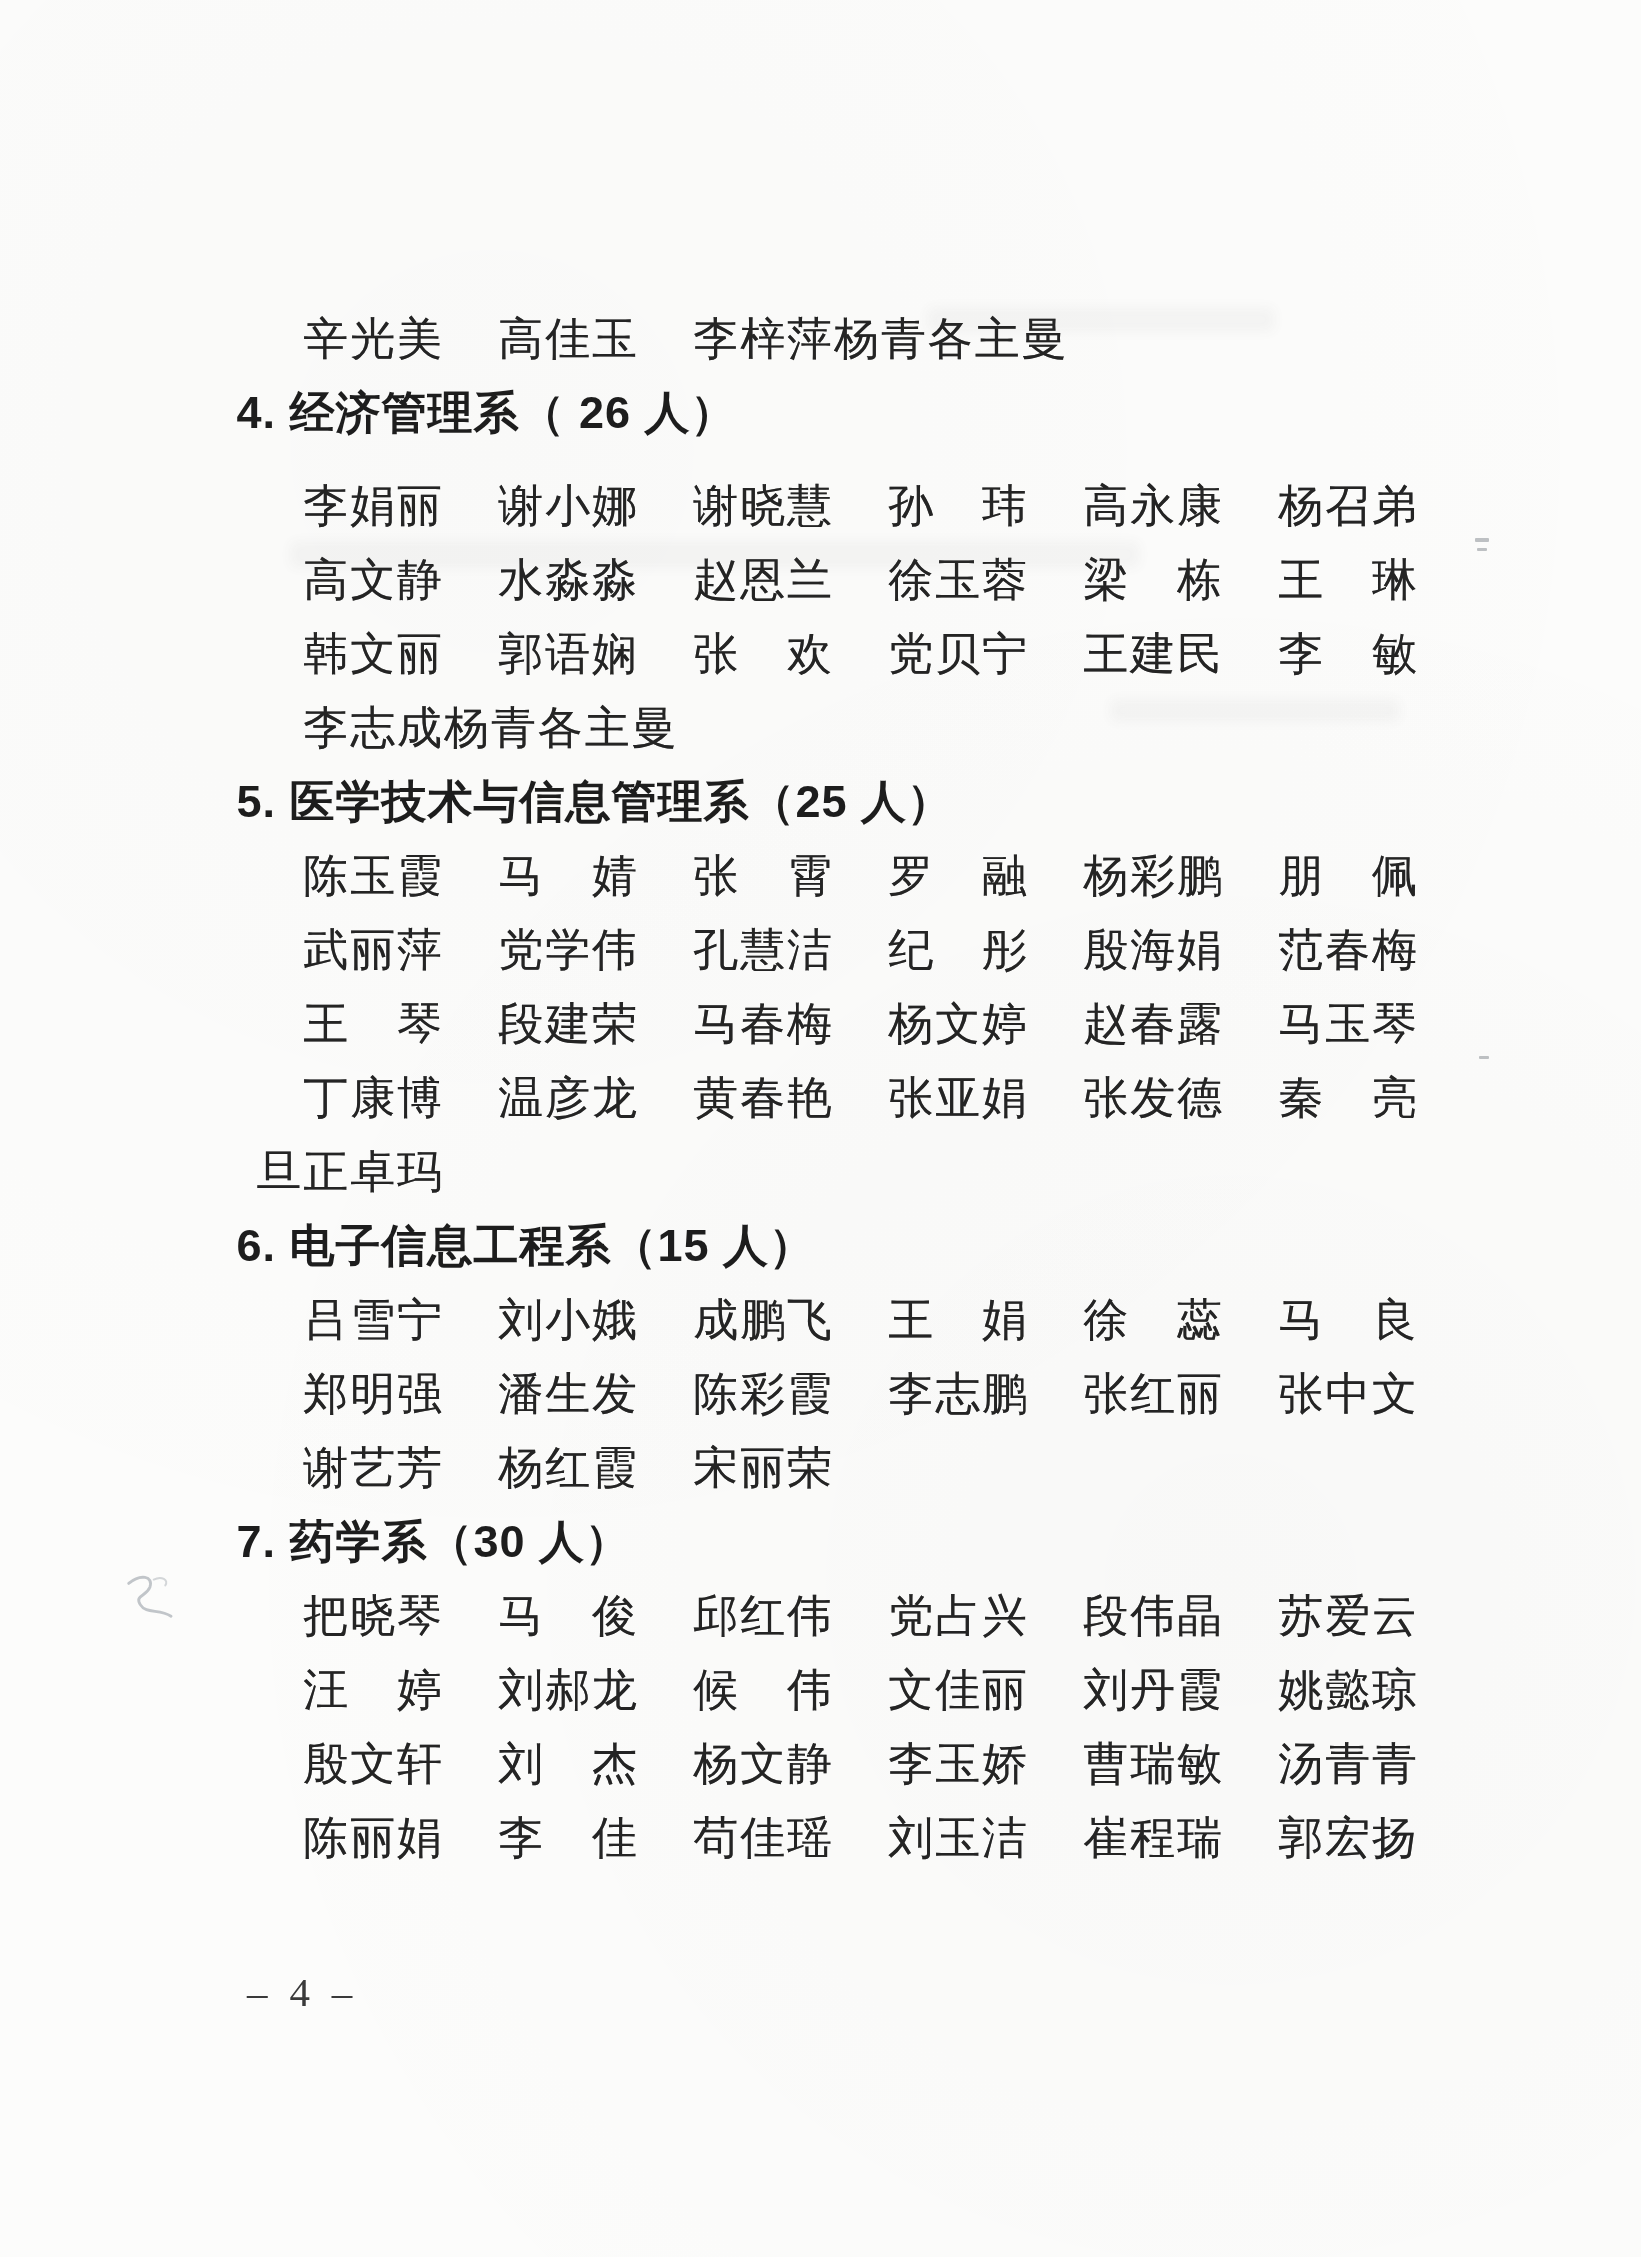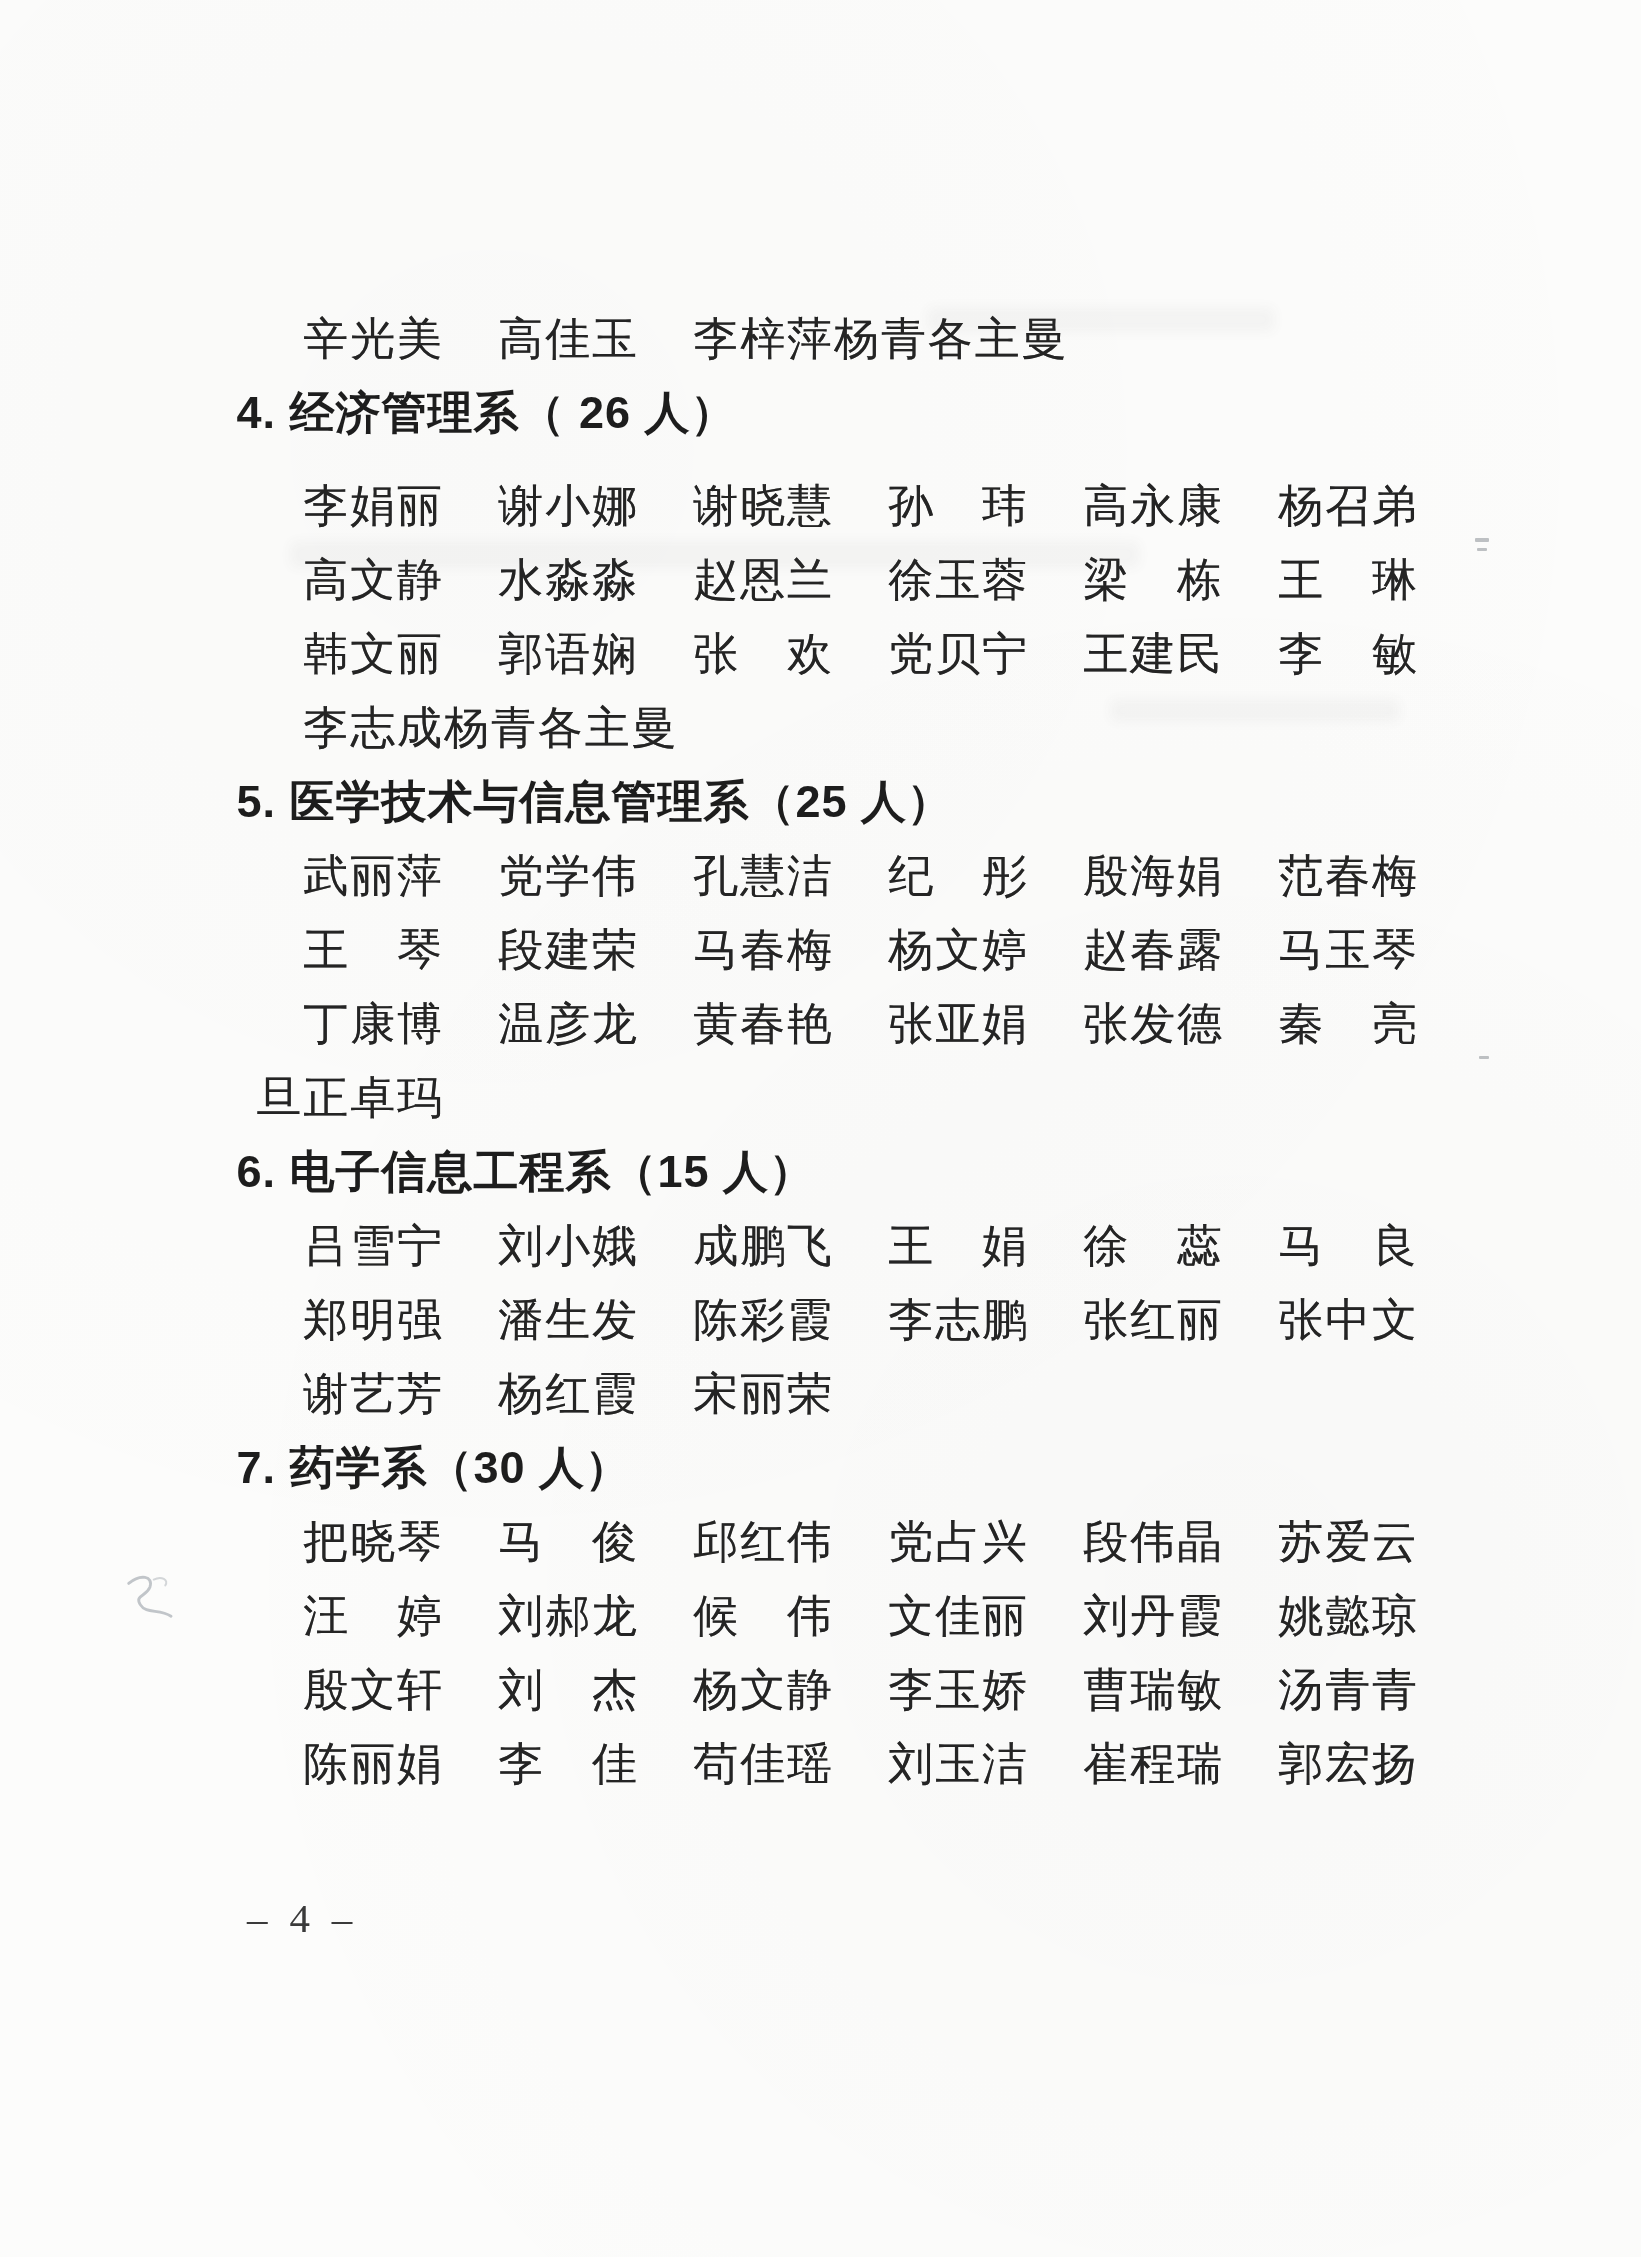--- a/index.html
+++ b/index.html
@@ -114,20 +114,28 @@
             <span class="name-cell">李志成</span>
             <span class="name-cell">杨青各主曼</span>
           </div>
         </div>
     </section>
 
     <section>
       <h2 class="sec-heading">5. 医学技术与信息管理系（25 人）</h2>
       <div>
           <div class="name-row">
+            <span class="name-cell">陈玉霞</span>
+            <span class="name-cell">马　婧</span>
+            <span class="name-cell">张　霄</span>
+            <span class="name-cell">罗　融</span>
+            <span class="name-cell">杨彩鹏</span>
+            <span class="name-cell">朋　佩</span>
+          </div>
+          <div class="name-row">
             <span class="name-cell">武丽萍</span>
             <span class="name-cell">党学伟</span>
             <span class="name-cell">孔慧洁</span>
             <span class="name-cell">纪　彤</span>
             <span class="name-cell">殷海娟</span>
             <span class="name-cell">范春梅</span>
           </div>
           <div class="name-row">
             <span class="name-cell">王　琴</span>
             <span class="name-cell">段建荣</span>

